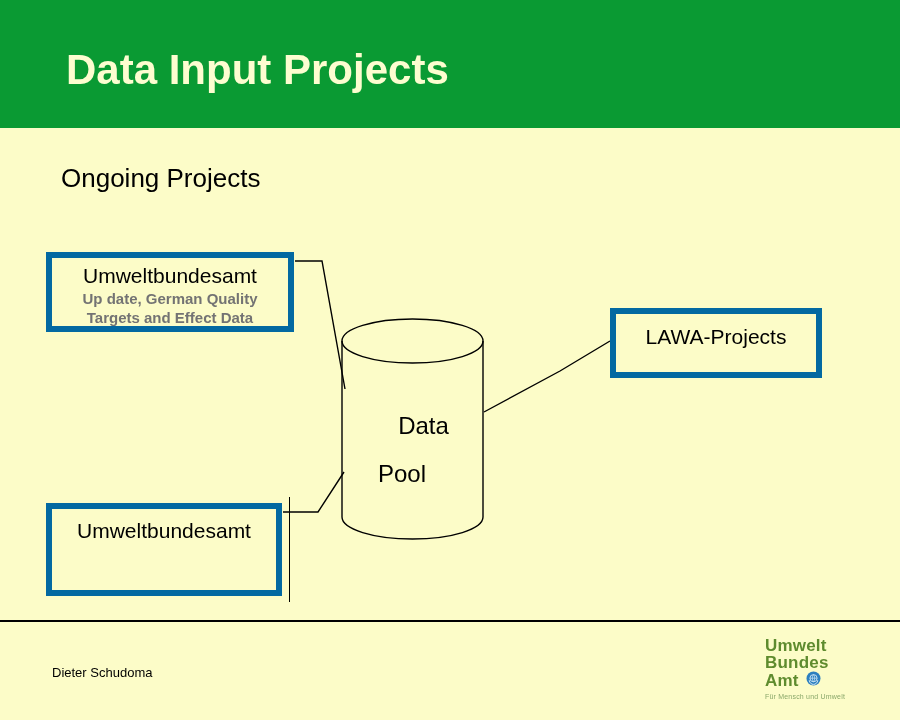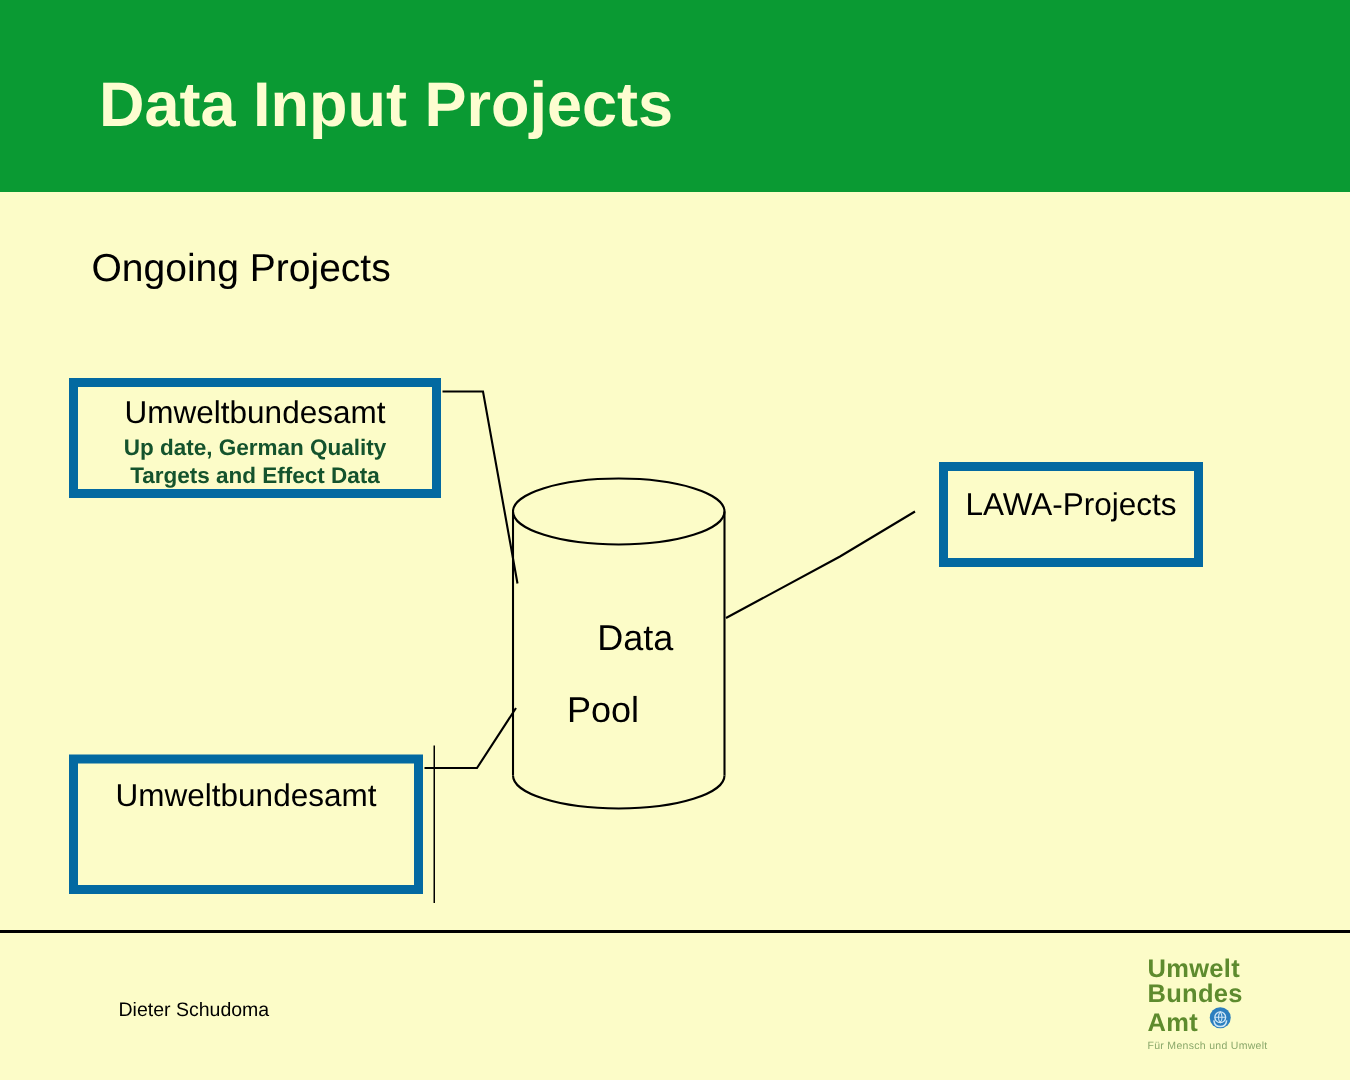--- a/index.html
+++ b/index.html
@@ -67,29 +67,28 @@
     font-size: 21px;
     font-weight: normal;
     color: #000;
     margin-top: 5px;
     line-height: 26px;
     white-space: nowrap;
   }
   #box-ubn-update .line-sub {
     font-size: 15px;
     font-weight: bold;
-    color: #14532d;
+    color: #737373;
     line-height: 19px;
   }
   #box-lawa {
     left: 610px;
     top: 308px;
-    width: 176px;
+    width: 212px;
     height: 70px;
-    margin-left: 16px;
   }
   #box-lawa .line-main {
     font-size: 21px;
     font-weight: normal;
     color: #000;
     margin-top: 11px;
     white-space: nowrap;
   }
   #box-ubn-import {
     left: 46px;
@@ -156,21 +155,21 @@
   #footer-rule {
     position: absolute;
     left: 0;
     top: 620px;
     width: 900px;
     height: 0;
     border-top: 2px solid #000;
   }
   #author {
     position: absolute;
-    left: 79px;
+    left: 52px;
     top: 665px;
     font-size: 13px;
     color: #000;
     white-space: nowrap;
   }
   
   #logo {
     position: absolute;
     left: 765px;
     top: 637px;

